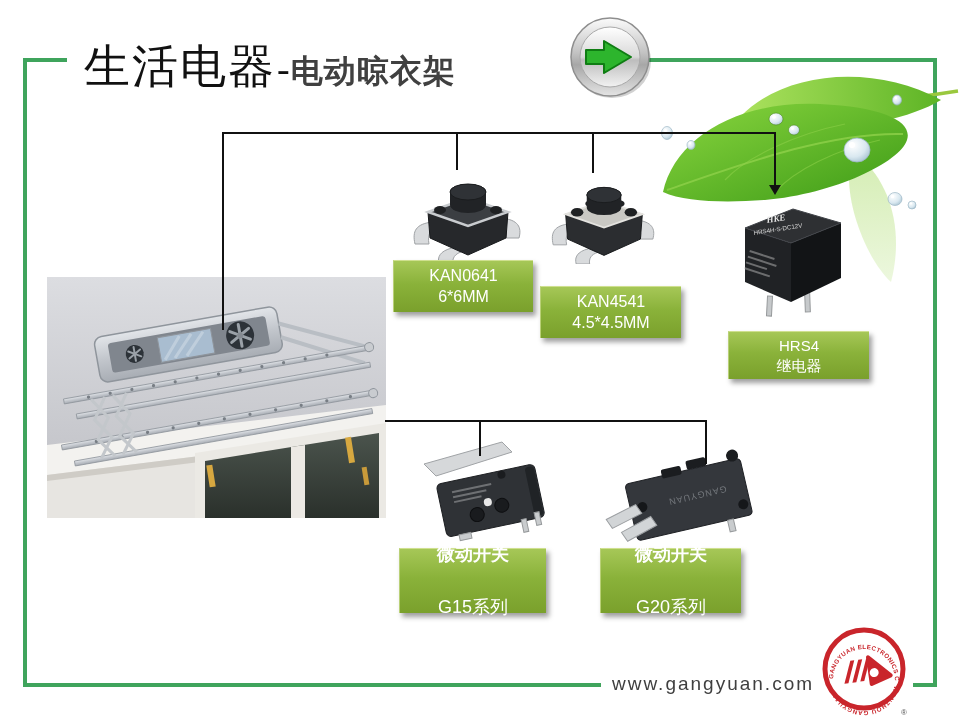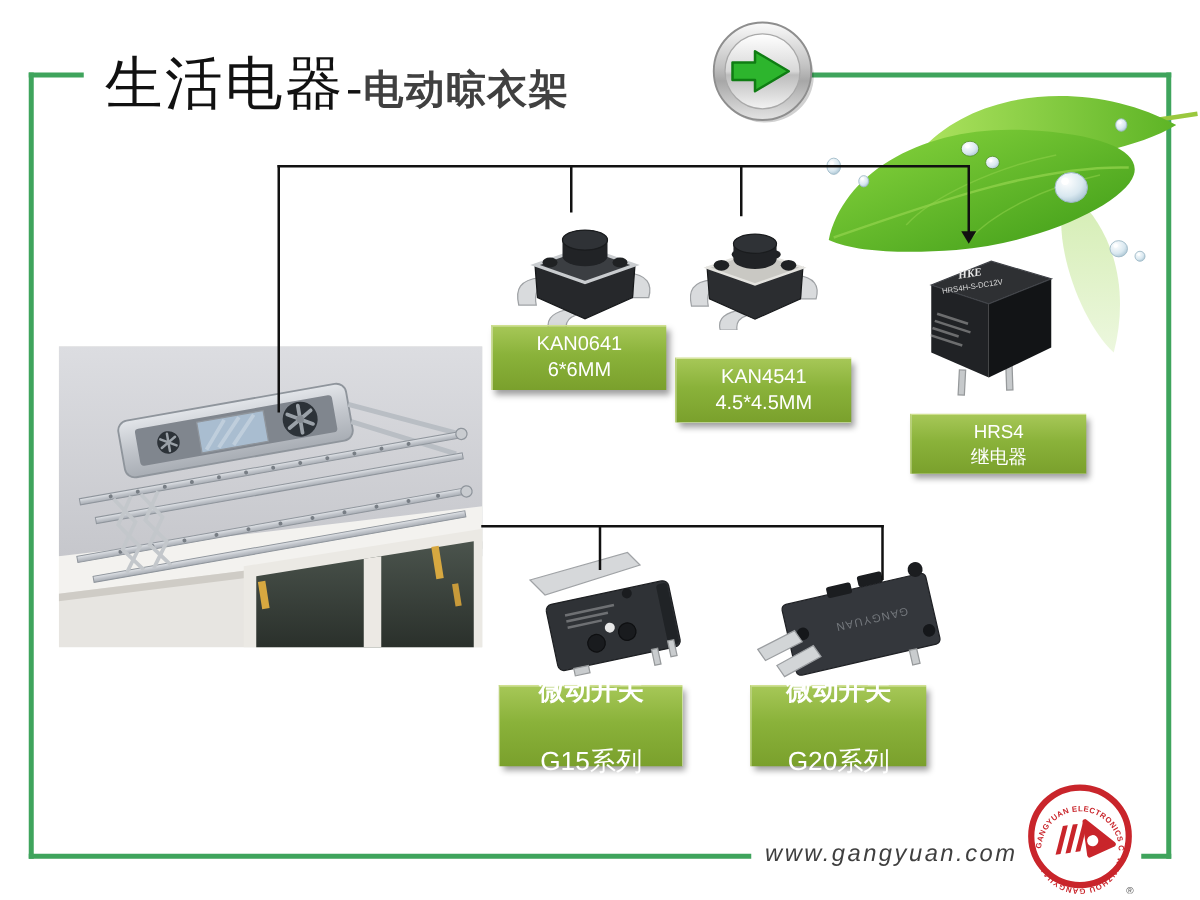--- a/index.html
+++ b/index.html
@@ -29,32 +29,32 @@
   .glabel{
     position:absolute;z-index:7;display:flex;flex-direction:column;
     align-items:center;justify-content:center;text-align:center;
     background:linear-gradient(#a6c757,#8ab23a 45%,#7aa02c);
     border-top:1px solid #cfe08f;border-left:1px solid #b9d077;
     box-shadow:3px 4px 5px rgba(0,0,0,0.38);
     color:#fff;line-height:1.3;
   }
   .glabel.small{font-size:16px;}
   .glabel.tiny{font-size:15px;}
-  .glabel.big{font-size:21px;font-weight:600;gap:29px;}
+  .glabel.big{font-size:18px;font-weight:600;gap:29px;}
   .glabel.big .l2{font-weight:400;}
   
   .absimg{position:absolute;}
   .photo{z-index:1;}
   .comp{z-index:5;}
   .decor{z-index:0;}
   .navbtn{z-index:8;cursor:pointer;}
   
   .website{
     position:absolute;left:612px;top:673px;font-size:19px;color:#3f3f3f;
-    letter-spacing:2px;z-index:7;font-style:italic;
+    letter-spacing:2px;z-index:7;
   }
 </style>
 </head>
 <body>
 
 <div class="slide">
 
   <div class="frame" style="left:23px;top:58px;width:44px;height:4px;"></div>
   <div class="frame" style="left:23px;top:58px;width:4px;height:629px;"></div>
   <div class="frame" style="left:23px;top:683px;width:578px;height:4px;"></div>

